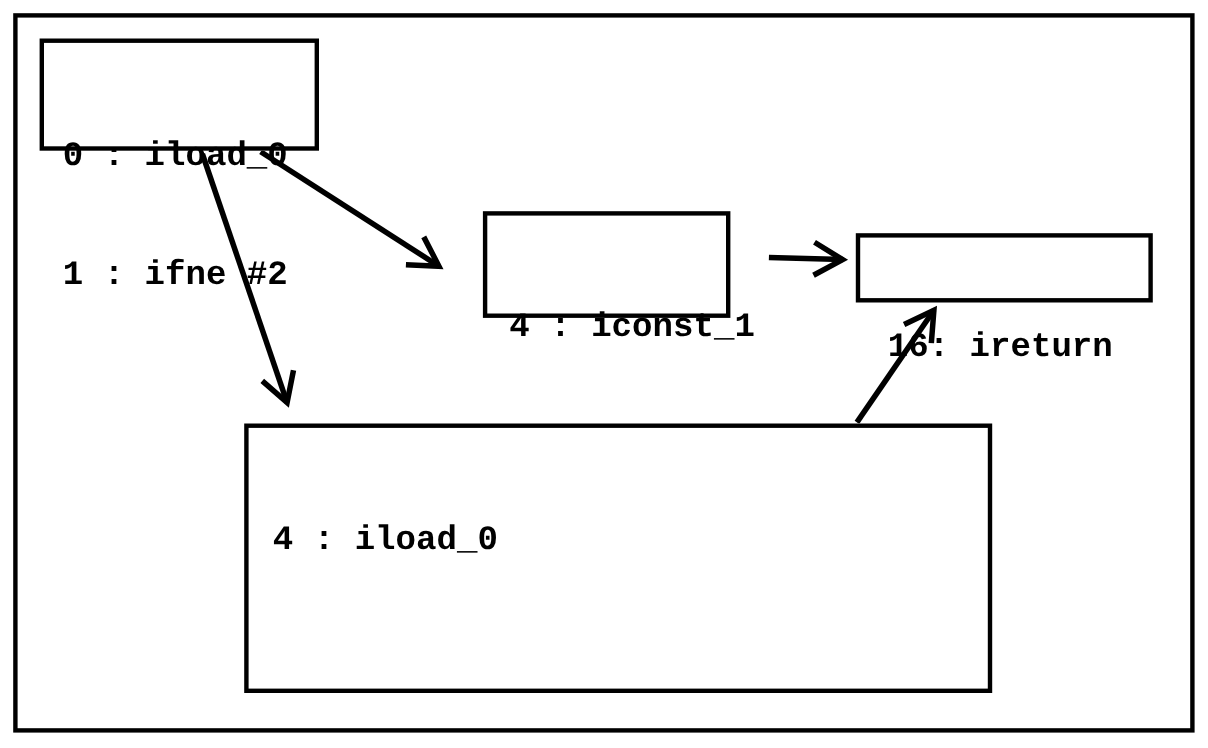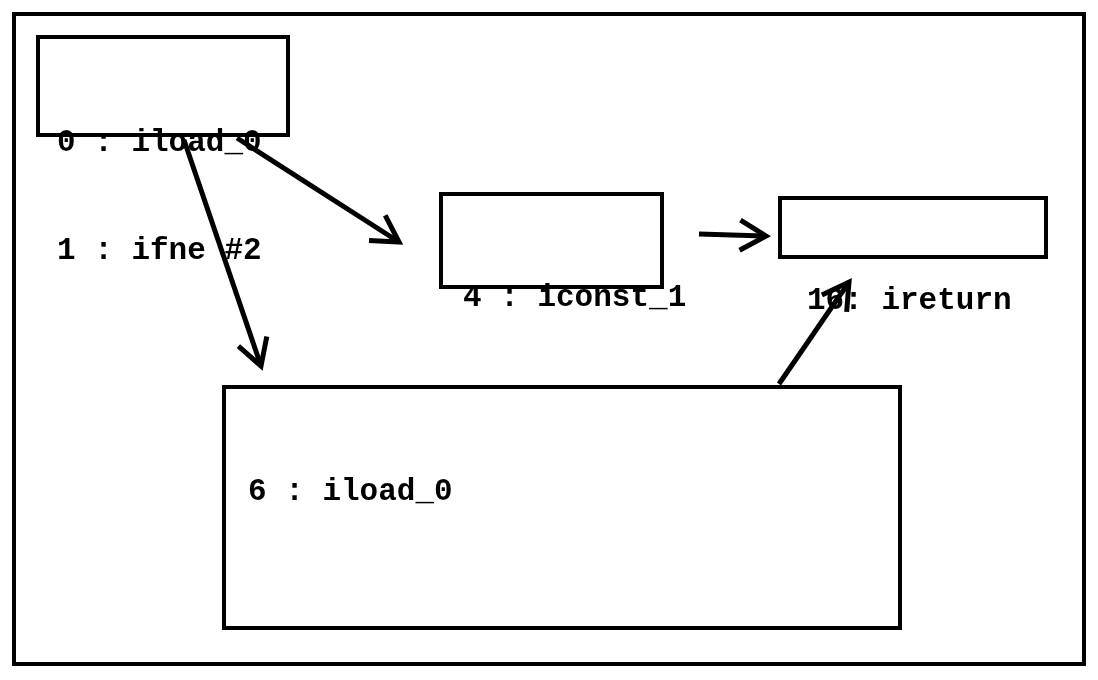--- a/index.html
+++ b/index.html
@@ -37,21 +37,21 @@
     box-sizing: border-box;
     background: #ffffff;
     color: #000000;
     font-weight: bold;
     font-size: 31px;
     line-height: 36px;
     white-space: pre;
   }
   .node-entry  { left: 36px;  top: 35px;  width: 254px; height: 102px; padding: 14px 0 0 17px; }
   .node-then   { left: 439px; top: 192px; width: 225px; height: 97px;  padding: 12px 0 0 20px; }
-  .node-return { left: 778px; top: 196px; width: 270px; height: 63px;  padding: 11px 0 0 25px; }
+  .node-return { left: 778px; top: 212px; width: 270px; height: 63px;  padding: 11px 0 0 25px; }
   .node-loop   { left: 222px; top: 385px; width: 680px; height: 245px; padding: 13px 0 0 22px; }
   .instruction-line {
     white-space: pre;
   }
 </style>
 </head>
 <body>
 
 <div class="canvas">
 
@@ -77,20 +77,20 @@
   <div class="node node-then">
     <div class="instruction-line">4 : iconst_1</div>
     <div class="instruction-line">5 : goto #16</div>
   </div>
 
   <div class="node node-return">
     <div class="instruction-line">16: ireturn</div>
   </div>
 
   <div class="node node-loop">
-    <div class="instruction-line">6 : iload_0</div>
+    <div class="instruction-line">4 : iload_0</div>
     
     
     
     
   </div>
 
 </div>
 
 </body></html>

